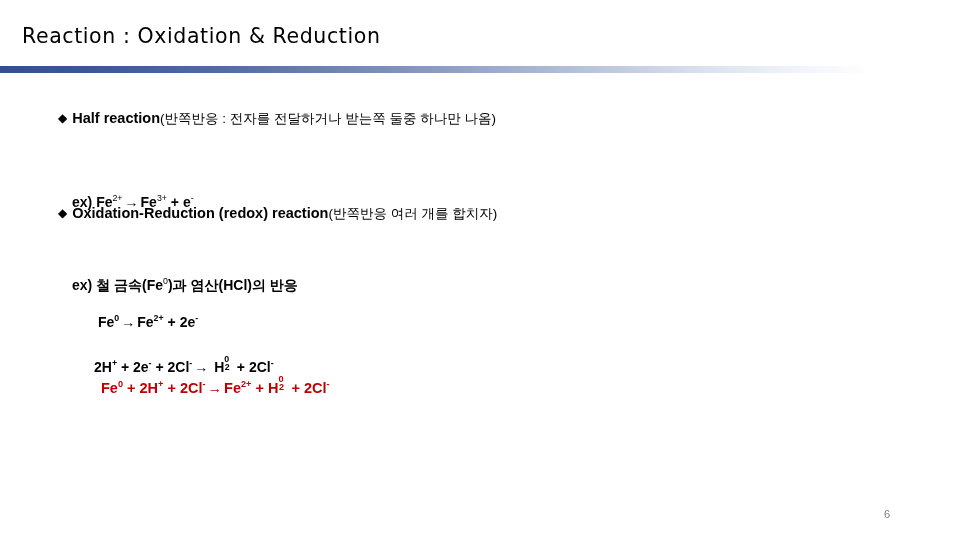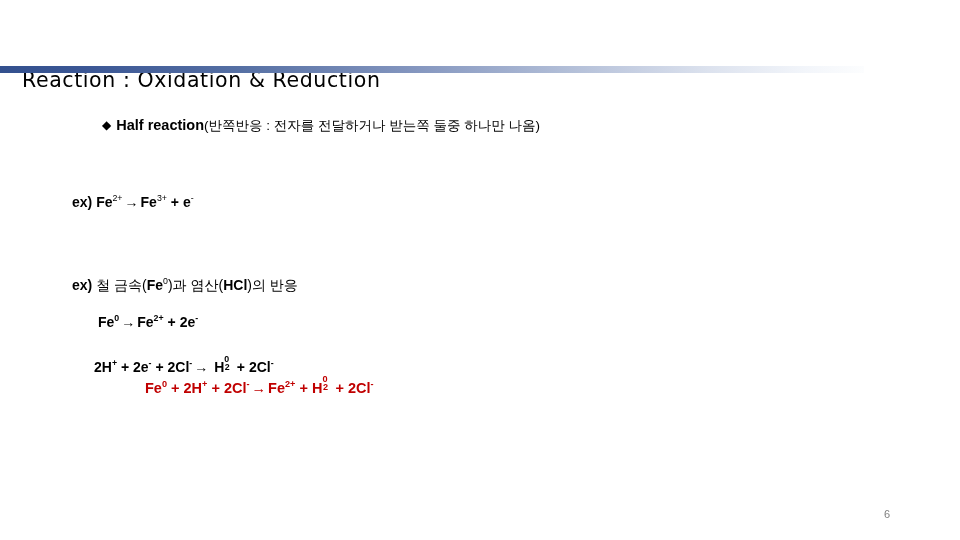--- a/index.html
+++ b/index.html
@@ -24,21 +24,20 @@
   .slide-title {
     position: absolute;
     left: 22px;
     top: 24px;
     font-family: "DejaVu Sans", sans-serif;
     font-size: 20.5px;
     font-weight: 400;
     letter-spacing: 0.6px;
     color: #000000;
     white-space: nowrap;
-    margin-top: 44px;
   }
 
   
   .title-rule {
     position: absolute;
     left: 0px;
     top: 66px;
     width: 864px;
     height: 7px;
     background: linear-gradient(to right,
@@ -87,21 +86,21 @@
   }
 
   .ex-line {
     font-size: 14px;
     margin-top: 31px;
   }
   .ex-line .lbl {
     font-weight: bold;
   }
   .ex-line .kor {
-    font-weight: normal;
+    font-weight: bold;
     font-size: 14px;
   }
   .eq-line {
     font-size: 14px;
     font-weight: bold;
     margin-top: 24px;
   }
   .eq-red {
     color: #C00000;
     font-weight: bold;
@@ -150,31 +149,34 @@
 <body>
 
 <div class="slide">
 
   <div class="slide-title">Reaction : Oxidation &amp; Reduction</div>
 
   <div class="title-rule"></div>
 
   <div class="body-block">
 
-    <div class="line bullet-line" style="left:58px; top:118px;margin-left:44px;">
+    <div class="line bullet-line" style="left:58px; top:111px;">
       <span class="bullet-mark">◆</span><span class="b-strong">Half reaction</span><span class="b-kor">(</span><span class="b-kor">반쪽반응 : 전자를 전달하거나 받는쪽 둘중 하나만 나옴</span><span class="b-kor">)</span>
     </div>
 
     <div class="line ex-line" style="left:72px; top:163px;">
       <span class="lbl">ex)</span>
       <span class="lbl">Fe</span><sup>2+</sup><span class="arrow">→</span><span class="lbl">Fe</span><sup>3+</sup>
       <span class="lbl">+</span>
       <span class="lbl">e</span><sup>-</sup>
     </div>
 
+    <div class="line bullet-line" style="left:58px; top:206px;">
+      <span class="bullet-mark">◆</span><span class="b-strong">Oxidation-Reduction (redox) reaction</span><span class="b-kor">(</span><span class="b-kor">반쪽반응 여러 개를 합치자</span><span class="b-kor">)</span>
+    </div>
 
     <div class="line ex-line" style="left:72px; top:246px;">
       <span class="lbl">ex)</span>
       <span class="kor">철 금속(</span><span class="lbl">Fe</span><sup>0</sup><span class="kor">)과 염산(</span><span class="lbl">HCl</span><span class="kor">)의 반응</span>
     </div>
 
     <div class="line eq-line" style="left:98px; top:290px;">
       <span>Fe</span><sup>0</sup><span class="arrow">→</span><span>Fe</span><sup>2+</sup>
       <span>+</span>
       <span>2e</span><sup>-</sup>
@@ -184,21 +186,21 @@
       <span>2H</span><sup>+</sup>
       <span>+</span>
       <span>2e</span><sup>-</sup>
       <span>+</span>
       <span>2Cl</span><sup>-</sup><span class="arrow">→</span>
       <span>H</span><span class="stack"><span class="up">0</span><span class="dn">2</span></span>
       <span>+</span>
       <span>2Cl</span><sup>-</sup>
     </div>
 
-    <div class="line eq-red" style="left:101px; top:378px;margin-left:44px;">
+    <div class="line eq-red" style="left:101px; top:378px;">
       <span>Fe</span><sup>0</sup>
       <span>+</span>
       <span>2H</span><sup>+</sup>
       <span>+</span>
       <span>2Cl</span><sup>-</sup><span class="arrow">→</span><span>Fe</span><sup>2+</sup>
       <span>+</span>
       <span>H</span><span class="stack"><span class="up">0</span><span class="dn">2</span></span>
       <span>+</span>
       <span>2Cl</span><sup>-</sup>
     </div>

